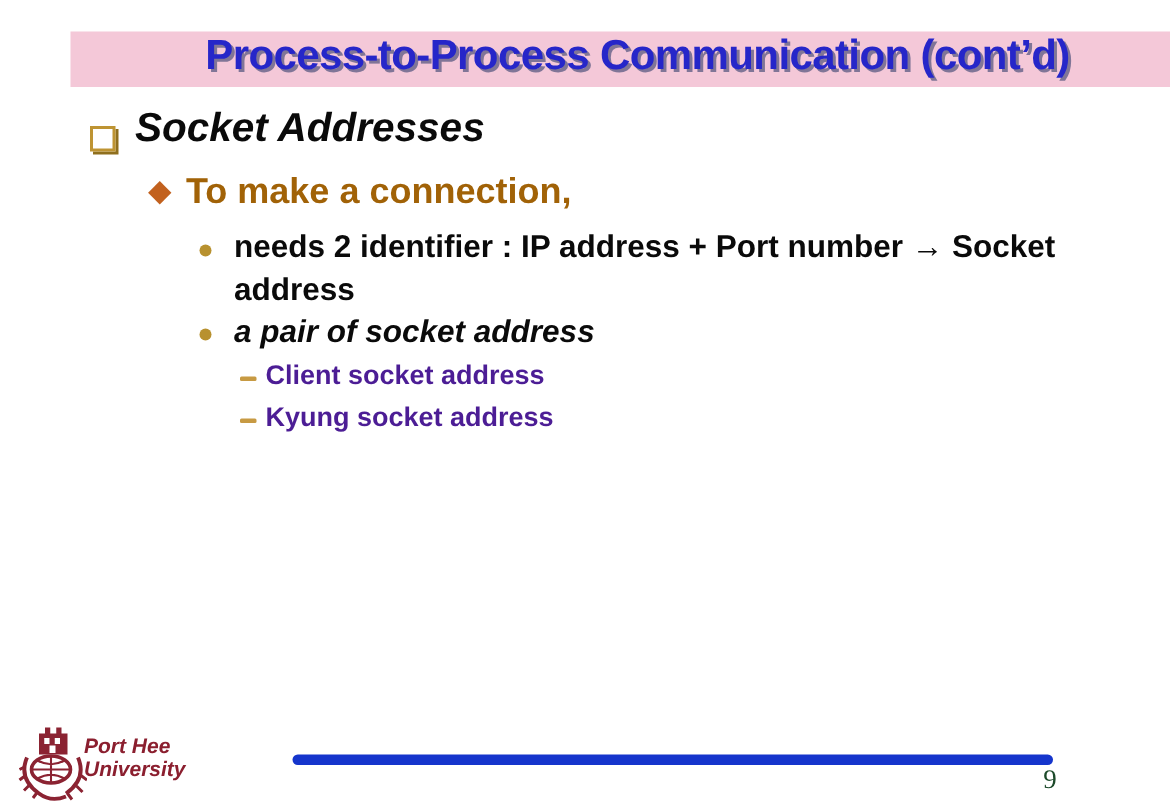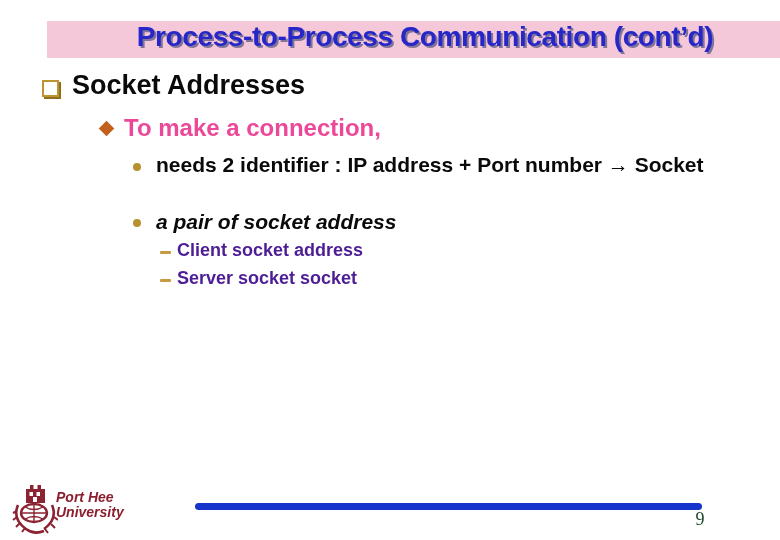--- a/index.html
+++ b/index.html
@@ -24,21 +24,21 @@
   .title-text {
     font-size: 28px;
     font-weight: bold;
     letter-spacing: -0.4px;
     color: #2626c9;
     text-shadow: 2px 2px 0 rgba(90,90,130,0.75);
     white-space: nowrap;
   }
 
   
-  .heading-row { position: absolute; left: 42px; top: 70px; display: flex; align-items: center; }
+  .heading-row { position: absolute; left: 60px; top: 70px; display: flex; align-items: flex-end; font-style: italic; }
   .checkbox-bullet {
     width: 17px; height: 17px;
     margin-top: 5px;
     background: #ffffff;
     border: 2px solid #be9433;
     box-shadow: 2px 2px 0 0 #8f6f1d;
   }
   .heading-text {
     margin-left: 13px;
     font-size: 27px;
@@ -52,21 +52,21 @@
   .diamond-bullet {
     width: 11px; height: 11px;
     margin-top: 9px;
     background: #c2611e;
     transform: rotate(45deg);
   }
   .subheading-text {
     margin-left: 12px;
     font-size: 24px;
     font-weight: bold;
-    color: #ec4899;
+    color: #a16207;
     white-space: nowrap;
   }
 
   
   .circle-bullet {
     position: absolute;
     width: 8px; height: 8px;
     border-radius: 50%;
     background: #b8912f;
   }
@@ -146,30 +146,31 @@
 </div>
 
 <div class="subheading-row">
   <div class="diamond-bullet"></div>
   <div class="subheading-text">To make a connection,</div>
 </div>
 
 <div class="circle-bullet bullet1-circle"></div>
 <div class="bullet-text bullet1-text">
   <span>needs 2 identifier : IP address + Port number → Socket</span>
+  <span>address</span>
 </div>
 
 <div class="circle-bullet bullet2-circle"></div>
 <div class="bullet-text bullet2-text">a pair of socket address</div>
 
 <div class="dash-bullet dash1-mark"></div>
 <div class="dash-text dash1-text">Client socket address</div>
 
 <div class="dash-bullet dash2-mark"></div>
-<div class="dash-text dash2-text">Server socket socket</div>
+<div class="dash-text dash2-text">Kyung socket address</div>
 
 <svg class="logo" viewBox="0 0 46 52" xmlns="http://www.w3.org/2000/svg">
 
   <path d="M14 6 h4 v-4 h3.5 v4 h4 v-4 h3.5 v4 h4 v14 h-19 z" fill="#8b2332"></path>
   <rect x="17.5" y="9" width="3.5" height="4" fill="#ffffff"></rect>
   <rect x="24.5" y="9" width="3.5" height="4" fill="#ffffff"></rect>
   <rect x="21" y="14" width="4" height="5" fill="#ffffff"></rect>
 
   <ellipse cx="22" cy="30" rx="13" ry="9" fill="none" stroke="#8b2332" stroke-width="2.4"></ellipse>
   <path d="M9 30 h26 M22 21 v18 M13 24 q9 5 18 0 M13 36 q9 -5 18 0" fill="none" stroke="#8b2332" stroke-width="1.4"></path>

